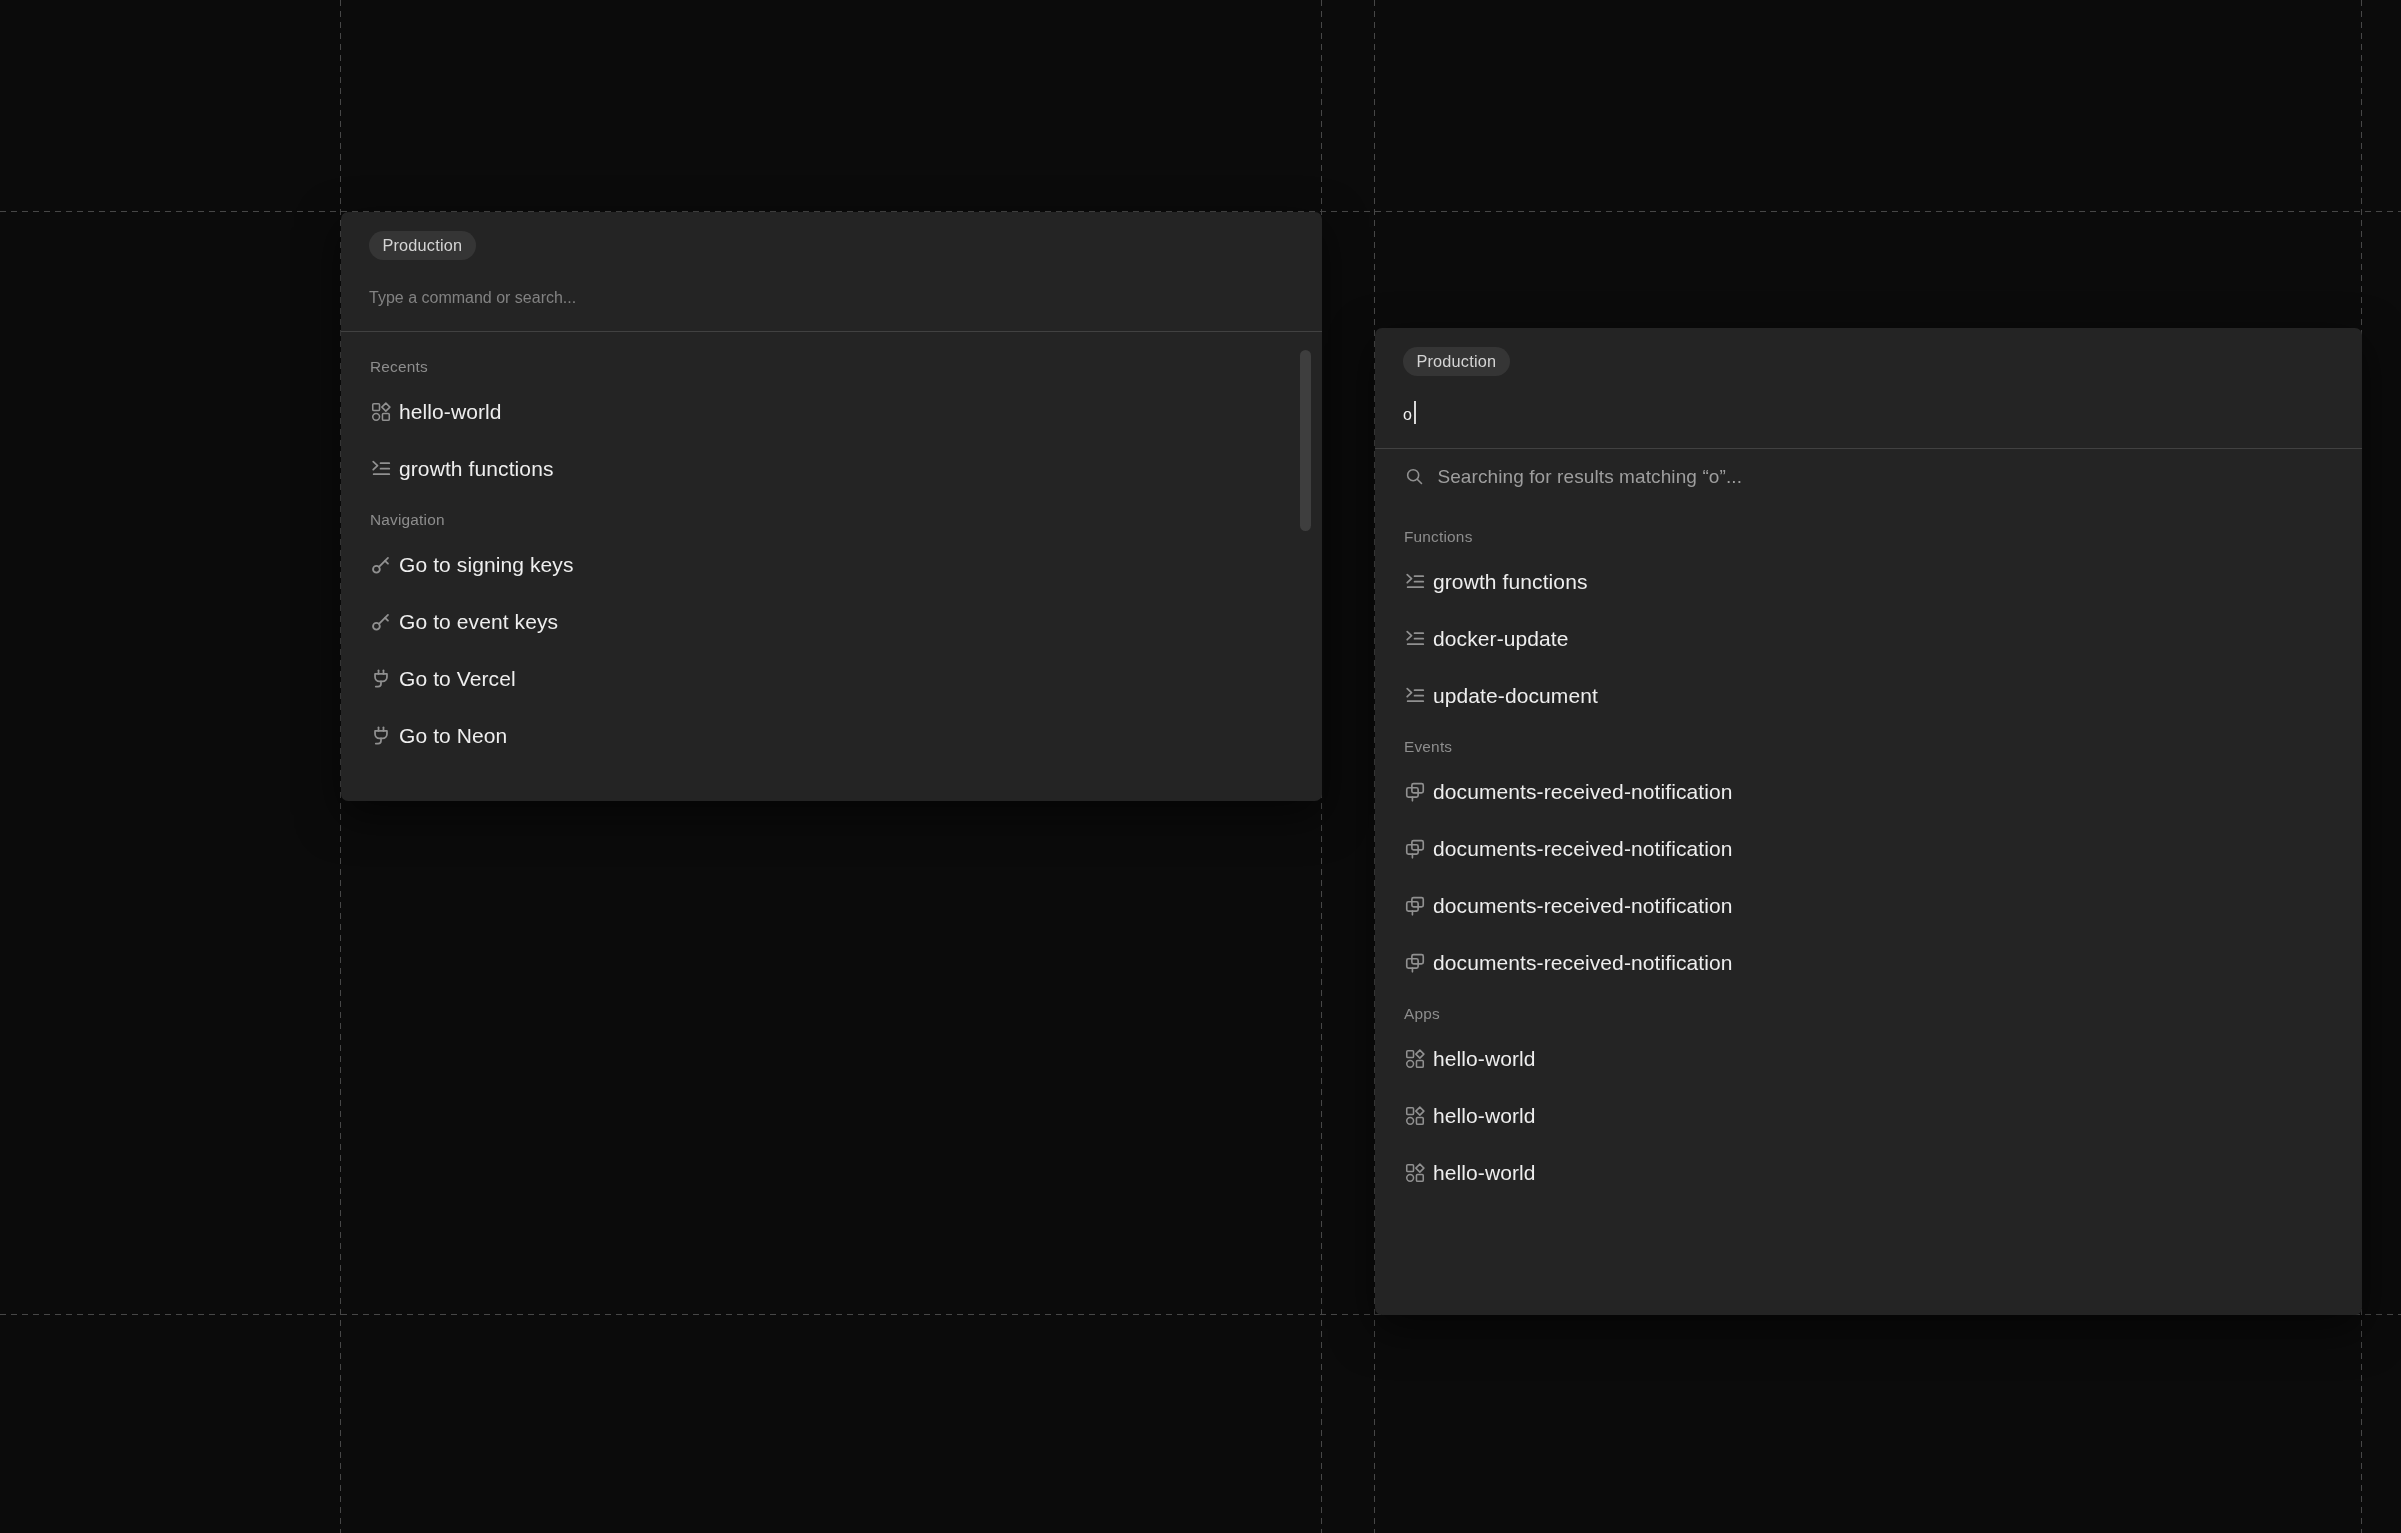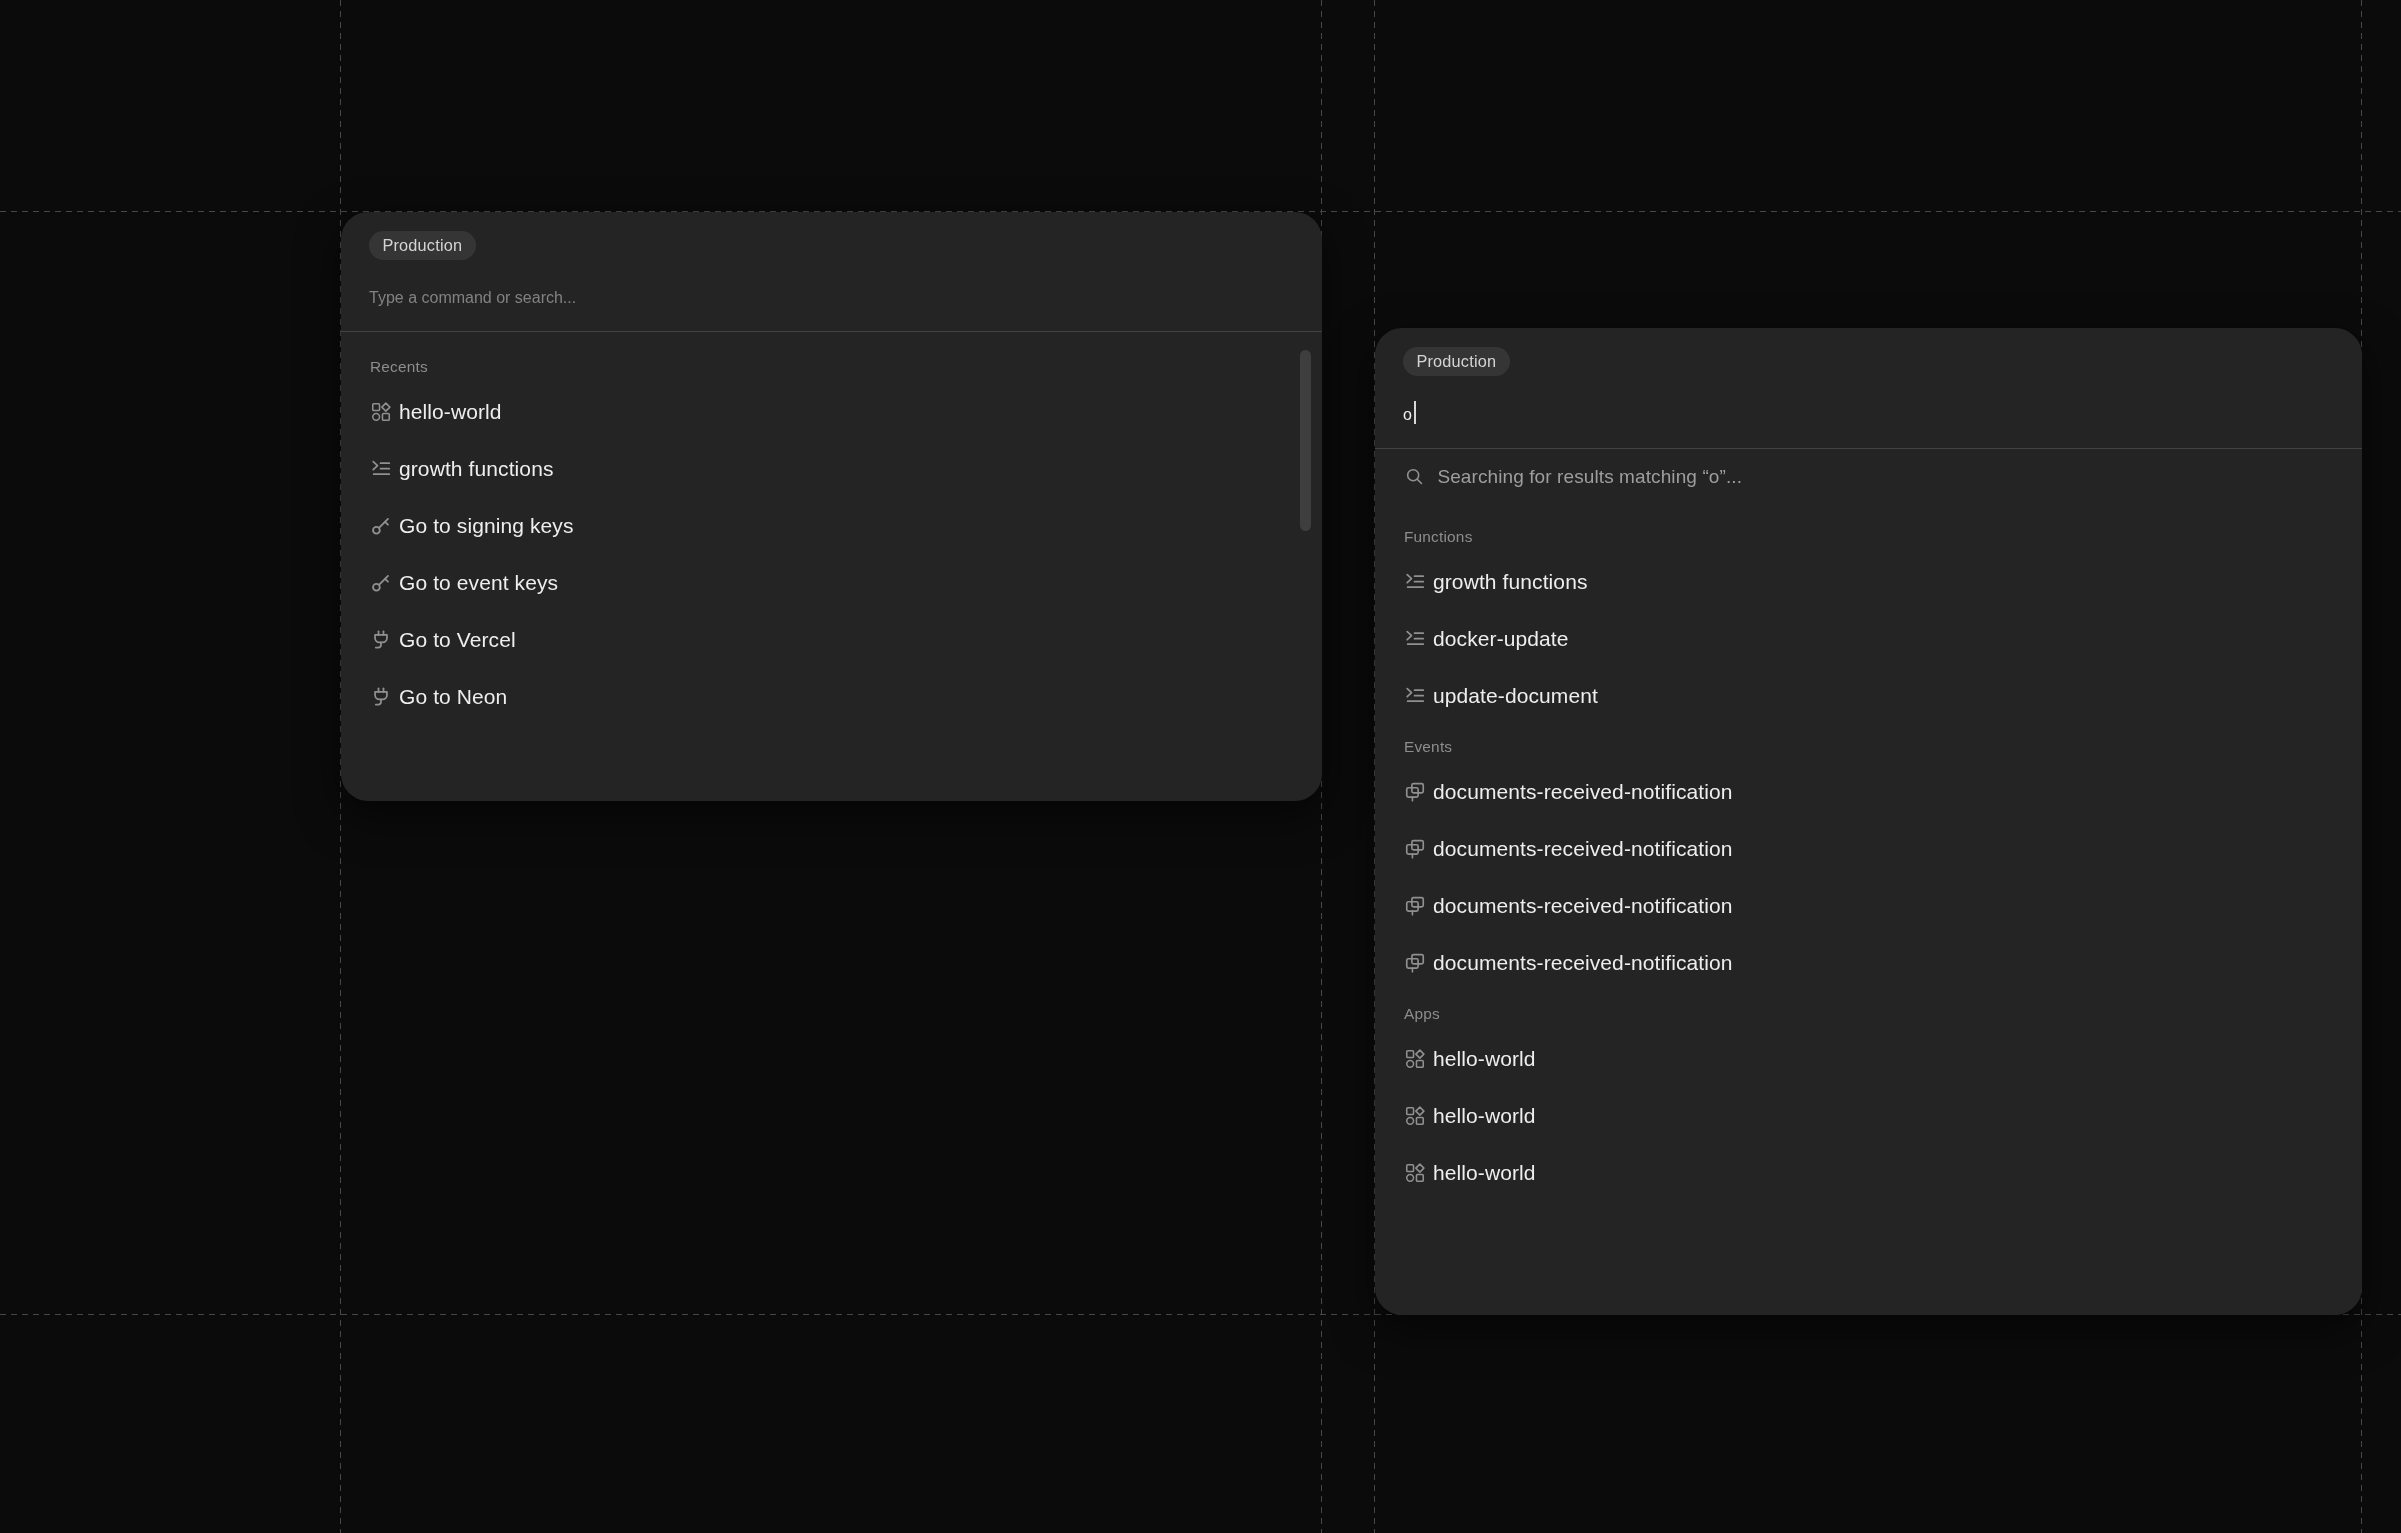--- a/index.html
+++ b/index.html
@@ -10,21 +10,21 @@
   }
   *{margin:0;padding:0;box-sizing:border-box}
   html,body{width:2726px;height:1533px;overflow:hidden}
   body{background:var(--bg);font-family:"Liberation Sans","DejaVu Sans",sans-serif;position:relative}
 
   .vguide{position:absolute;top:0;bottom:0;width:1.4px;z-index:1;
     background:repeating-linear-gradient(to bottom,var(--guide) 0 5.8px,transparent 5.8px 11px)}
   .hguide{position:absolute;left:0;right:0;height:1.4px;z-index:1;
     background:repeating-linear-gradient(to right,var(--guide) 0 5.8px,transparent 5.8px 11px)}
 
-  .palette{position:absolute;background:var(--panel);border-radius:27px;z-index:2;
+  .palette{position:absolute;background:var(--panel);border-radius:7px;z-index:2;
     box-shadow:0 14.4px 43px rgba(0,0,0,.55)}
   .palette-left{left:341px;top:212px;width:981px;height:589px}
   .palette-right{left:1375px;top:328px;width:987px;height:987px}
 
   .pal-header{padding:19px 29px 0 28px}
   .badge{display:inline-block;background:var(--badge-bg);color:var(--badge-text);
     font-size:16.3px;line-height:16.3px;padding:6.2px 13.4px;border-radius:14.4px;letter-spacing:0.2px}
   .input-row{margin-top:25px;padding-bottom:21px;font-size:16px;line-height:25px;white-space:nowrap}
   .input-placeholder{color:var(--placeholder)}
   .input-value{color:var(--input)}
@@ -80,20 +80,21 @@
         <span class="icon">
           <svg viewBox="0 0 24 24" fill="none" stroke="currentColor" stroke-width="1.9" stroke-linecap="round" stroke-linejoin="round">
             <path d="M3.5 4l4.7 4.4L3.5 12.8"></path>
             <path d="M11.5 5.6h9.5"></path>
             <path d="M11.5 11.6h9.5"></path>
             <path d="M4 17.6h17"></path>
           </svg>
         </span>
         <span class="cmd-label">growth functions</span>
       </div>
+      <div class="section-label">Navigation</div>
       <div class="cmd-row">
         <span class="icon">
           <svg viewBox="0 0 24 24" fill="none" stroke="currentColor" stroke-width="2" stroke-linecap="round" stroke-linejoin="round">
             <circle cx="7" cy="16.7" r="3.7"></circle>
             <path d="M9.8 14L19.6 4.2"></path>
             <path d="M16.4 7.4l3.2 3.2"></path>
           </svg>
         </span>
         <span class="cmd-label">Go to signing keys</span>
       </div>

